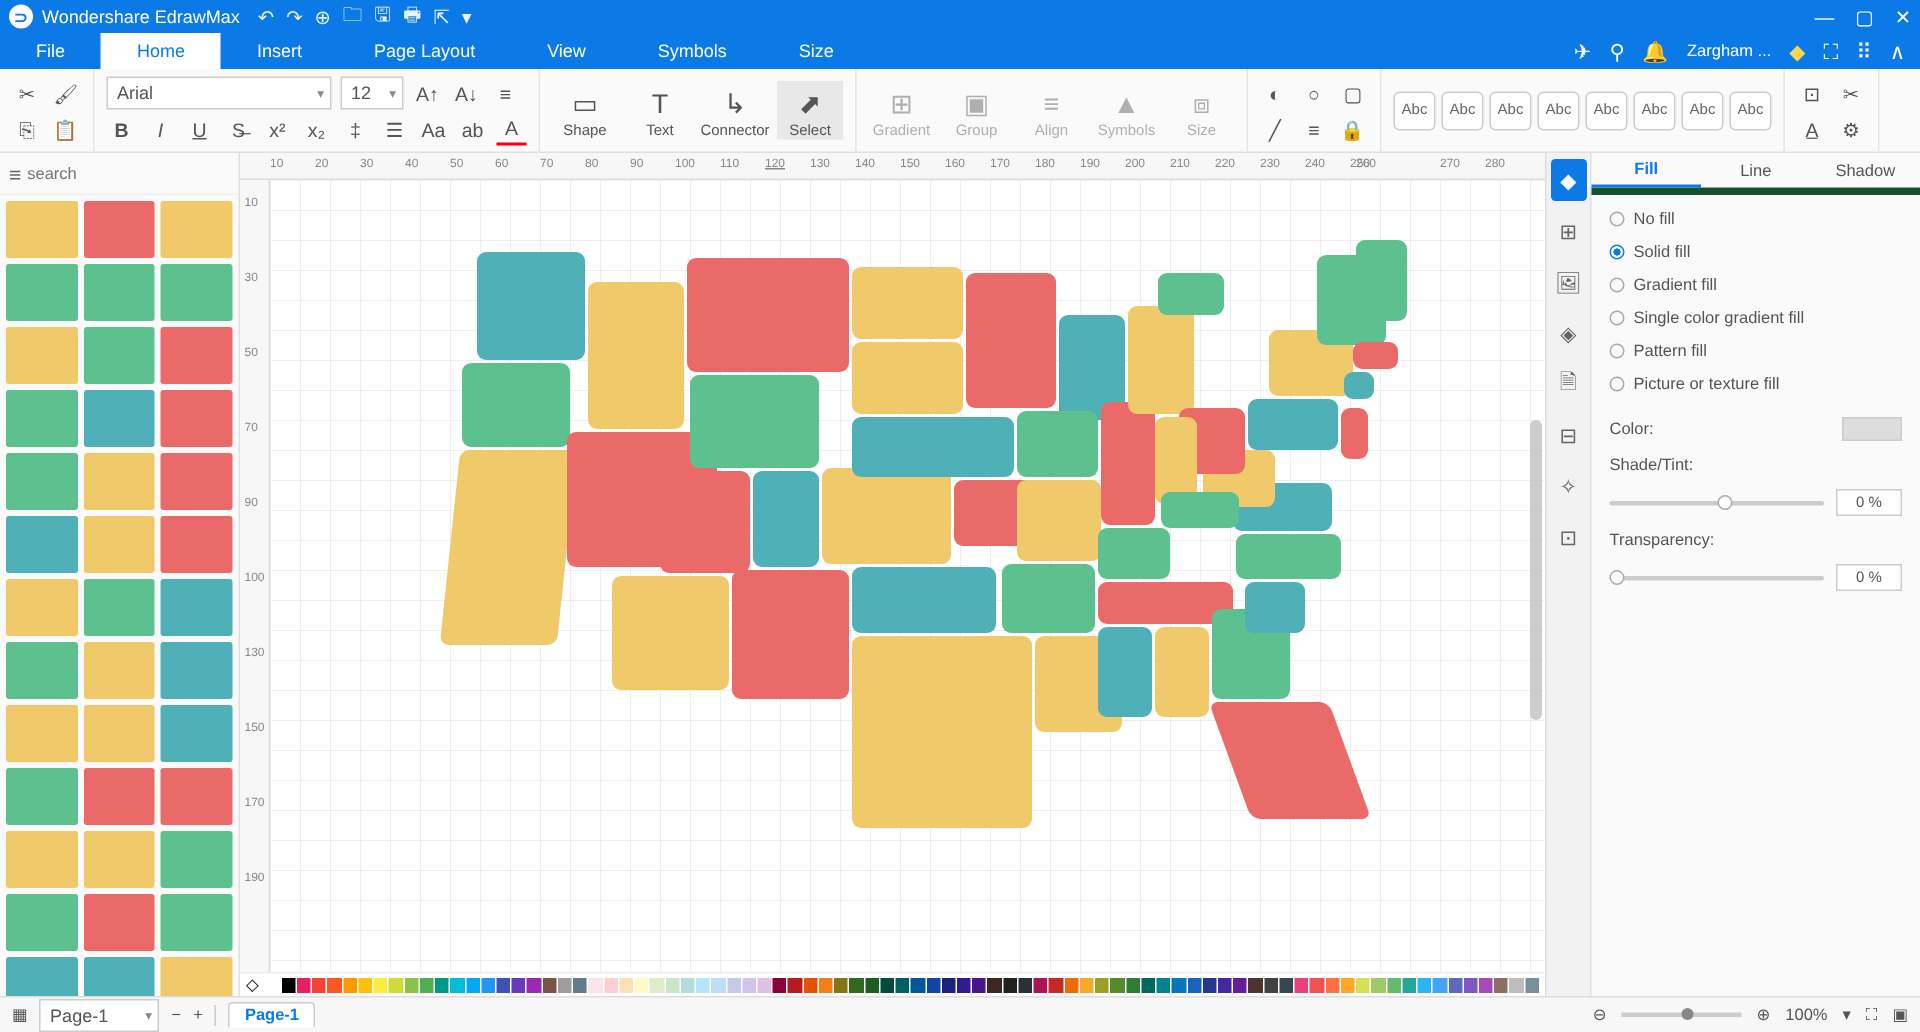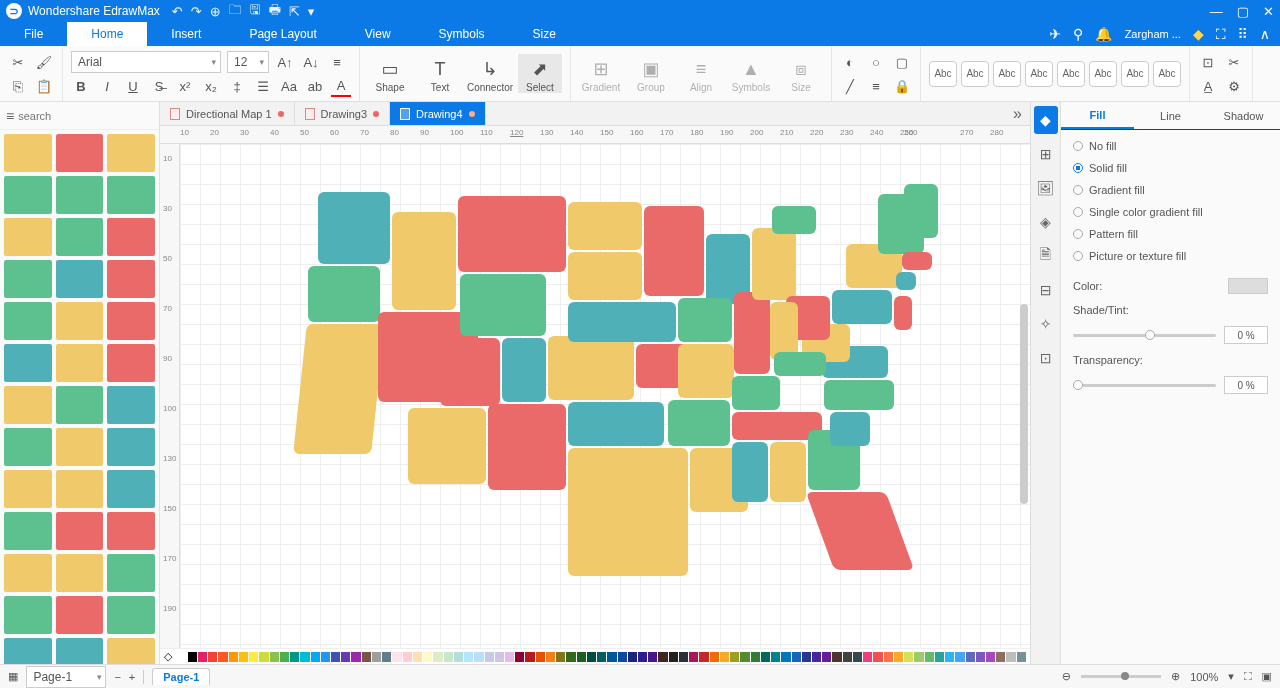--- a/index.html
+++ b/index.html
@@ -68,21 +68,21 @@
 .usmap { position: absolute; left: 120px; top: 40px; width: 620px; height: 400px; }
 .state { position: absolute; border-radius: 6px; }
 
 
 .rtools { width: 30px; background: #f2f2f2; border-left: 1px solid #ddd; display: flex; flex-direction: column; align-items: center; padding-top: 4px; gap: 6px; }
 .rtool { width: 24px; height: 28px; display: flex; align-items: center; justify-content: center; font-size: 14px; color: #666; cursor: pointer; border-radius: 3px; }
 .rtool.active { background: #0b7ae6; color: #fff; }
 
 
 .proppanel { width: 220px; border-left: 1px solid #e0e0e0; background: #fafafa; display: flex; flex-direction: column; }
-.proptabs { height: 28px; display: flex; border-bottom: 1px solid #14532d; }
+.proptabs { height: 28px; display: flex; border-bottom: 5px solid #14532d; }
 .proptab { flex: 1; display: flex; align-items: center; justify-content: center; font-size: 11px; color: #555; cursor: pointer; }
 .proptab.active { color: #0b7ae6; border-bottom: 2px solid #0b7ae6; font-weight: 600; }
 .propbody { padding: 10px 12px; display: flex; flex-direction: column; gap: 10px; font-size: 11px; color: #555; }
 .radio { display: flex; align-items: center; gap: 6px; cursor: pointer; }
 .radio .r { width: 10px; height: 10px; border: 1px solid #aaa; border-radius: 50%; }
 .radio.sel .r { border-color: #0b7ae6; background: radial-gradient(#0b7ae6 40%, #fff 45%); }
 .proprow { display: flex; align-items: center; justify-content: space-between; gap: 8px; }
 .swatch { width: 40px; height: 16px; background: #ddd; border: 1px solid #ccc; }
 .slider { flex: 1; height: 3px; background: #ccc; border-radius: 2px; position: relative; }
 .slider .thumb { position: absolute; left: 50%; top: -4px; width: 10px; height: 10px; border-radius: 50%; background: #fff; border: 1px solid #aaa; }
@@ -302,38 +302,20 @@
         <div class="shape c2"></div>
         <div class="shape c3"></div>
       <div class="shape c4"></div>
         <div class="shape c4"></div>
         <div class="shape c1"></div>
 
     </div>
   </div>
 
   <div class="canvaswrap">
-    <div class="doctabs">
-      <div class="doctab">
-          <div class="dico"></div>
-          <span>Directional Map 1</span>
-          <div class="dot"></div>
-        </div>
-      <div class="doctab">
-          <div class="dico"></div>
-          <span>Drawing3</span>
-          <div class="dot"></div>
-        </div>
-      <div class="doctab active">
-          <div class="dico"></div>
-          <span>Drawing4</span>
-          <div class="dot" style="background:#fa8"></div>
-        </div>
-      <div style="margin-left:auto;padding:0 8px;font-size:16px;color:#666;cursor:pointer">»</div>
-    </div>
     <div class="ruler-h" id="ruler-h">
         <span style="left: 20px;">10</span>
         <span style="left: 50px;">20</span>
         <span style="left: 80px;">30</span>
         <span style="left: 110px;">40</span>
         <span style="left: 140px;">50</span>
         <span style="left: 170px;">60</span>
         <span style="left: 200px;">70</span>
         <span style="left: 230px;">80</span>
         <span style="left: 260px;">90</span>

